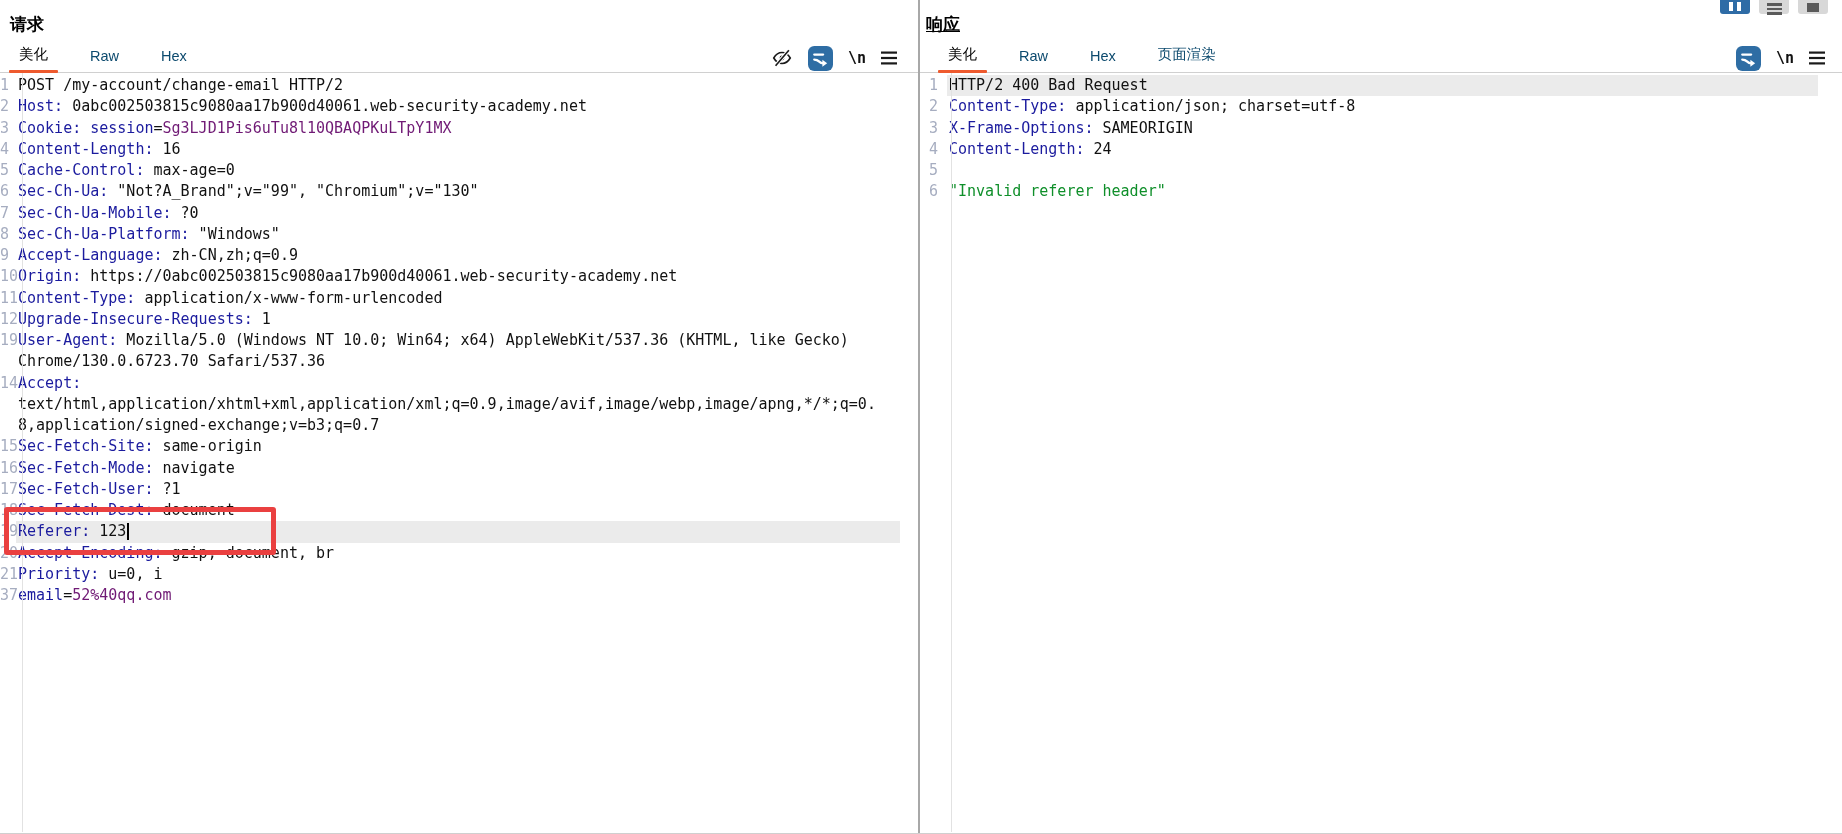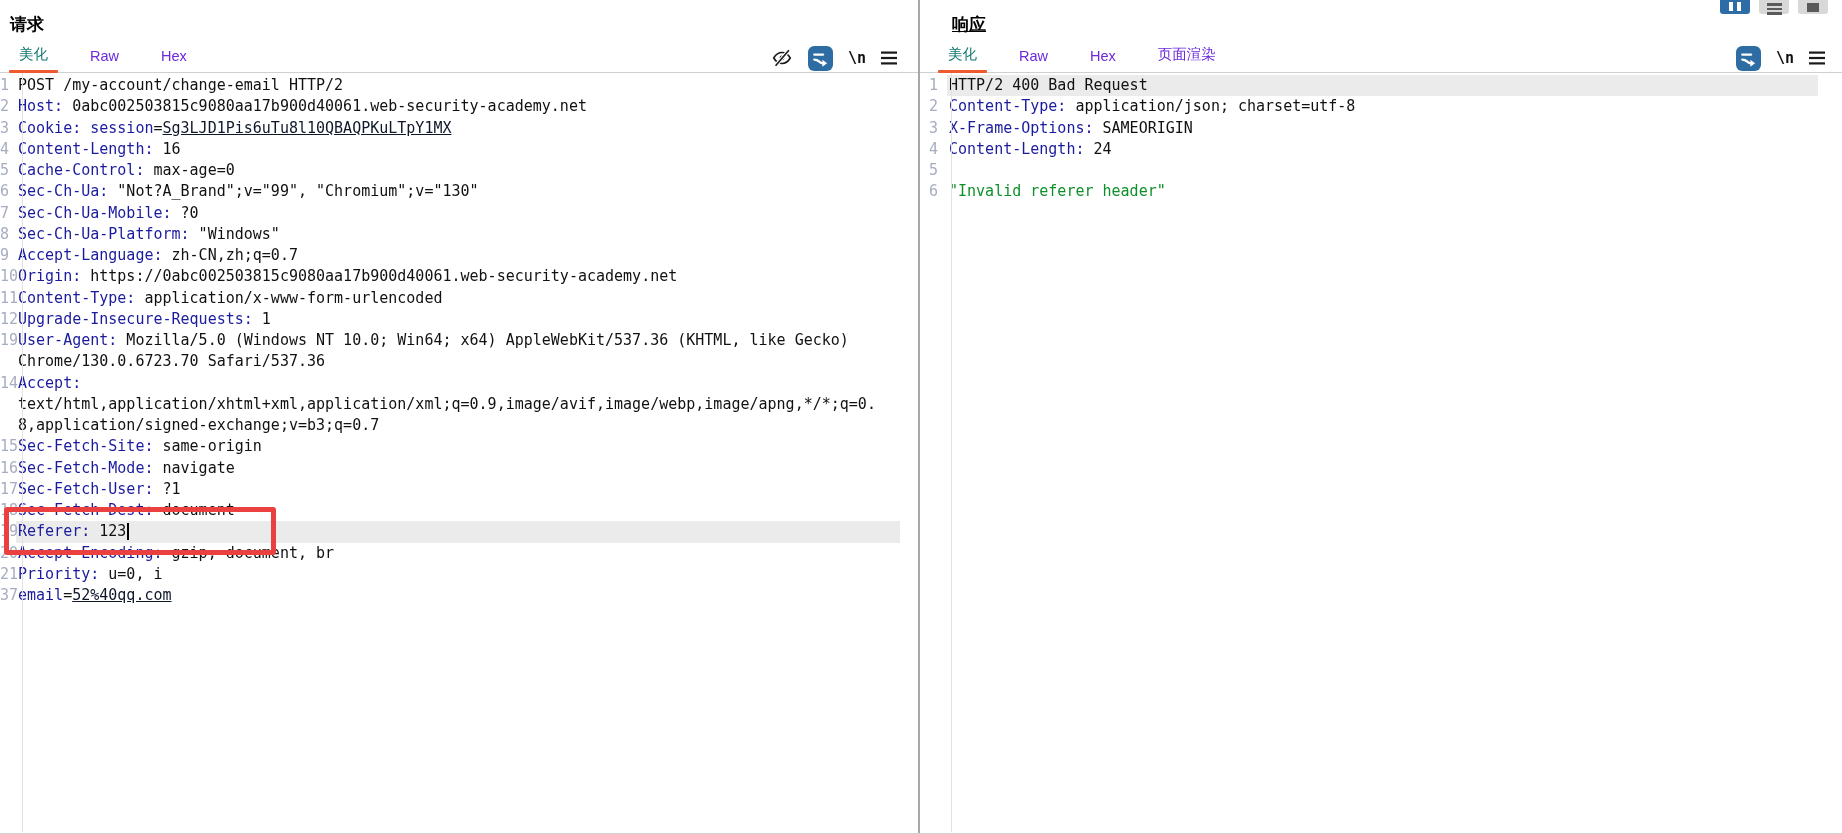--- a/index.html
+++ b/index.html
@@ -22,32 +22,32 @@
   .wbtn .sq { width:12px; height:9px; background:#5a5a5a; margin-top:1px; }
 
   
   .panels { display:flex; width:100%; height:834px; border-bottom:1px solid #cfcfcf; }
   .panel { position:relative; height:100%; background:#fff;border-radius:27px; }
   .panel.left { width:918px; }
   .v-divider { width:2px; background:#a8a8a8; height:100%; }
   .panel.right { flex:1; }
 
   .panel-title { height:42px; padding:13px 0 0 10px; font-size:17px; font-weight:bold; color:#000; }
-  .panel.right .panel-title { padding-left:32px;text-decoration:underline; }
+  .panel.right .panel-title { padding-left:6px;text-decoration:underline; }
 
   .tabbar {
     height:31px; border-bottom:1px solid #d0d0d0; display:flex; align-items:flex-end;
     padding-left:15px; position:relative;
   }
   .panel.right .tabbar { padding-left:24px; }
   .tab {
-    font-size:14.5px; color:#6d28d9; padding:0 4px 8px 4px; margin-right:34px;
+    font-size:14.5px; color:#0c4a6e; padding:0 4px 8px 4px; margin-right:34px;
     position:relative; cursor:default; white-space:nowrap;
   }
-  .tab.active { color:#0f766e; }
+  .tab.active { color:#000000; }
   .tab.active::after {
     content:""; position:absolute; left:-6px; right:-6px; bottom:-1px; height:3.5px;
     background:#ee5a2e; border-radius:1px;
   }
 
   .toolbar-icons { position:absolute; top:45px; display:flex; gap:15px; align-items:center; height:26px; }
   .panel.left  .toolbar-icons { right:20px; }
   .panel.right .toolbar-icons { right:16px; }
   .tool { display:flex; align-items:center; justify-content:center; cursor:default; }
   .nl-label { font-family:"DejaVu Sans Mono", monospace; font-size:15px; font-weight:bold; color:#111; }
@@ -66,21 +66,21 @@
 
   .row { display:flex; white-space:pre; height:21.25px; }
   .row.hl { background:#ebebeb; }
   .row.hl .ln { background:#fff; }
   .ln { color:#a6adc0; text-align:right; flex:0 0 auto; }
   .panel.left  .ln { width:16px; padding-right:9px; }
   .panel.right .ln { width:27px; padding-right:9px; }
   .code { flex:1 1 auto; padding-left:2px; }
 
   .h { color:#1b1b9e; }   
-  .v { color:#0f172a;text-decoration:underline; }   
+  .v { color:#701a75; }   
   .g { color:#0f8f2a; }   
 
   .cursor { display:inline-block; width:2px; height:17px; background:#000; vertical-align:-3.5px; margin-left:1px; }
 
   
   .red-annotation {
     position:absolute; left:4px; top:507px; width:272px; height:48px;
     border:5px solid #ea4040; border-radius:3px; z-index:10; pointer-events:none;
   }
 </style>
@@ -148,21 +148,21 @@
       <div class="gline"></div>
       <div id="req-lines">
           <div class="row"><span class="ln">1</span><span class="code"><span>POST /my-account/change-email HTTP/2</span></span></div>
           <div class="row"><span class="ln">2</span><span class="code"><span class="h">Host:</span><span> 0abc002503815c9080aa17b900d40061.web-security-academy.net</span></span></div>
           <div class="row"><span class="ln">3</span><span class="code"><span class="h">Cookie:</span><span> </span><span class="h">session</span><span>=</span><span class="v">Sg3LJD1Pis6uTu8l10QBAQPKuLTpY1MX</span></span></div>
           <div class="row"><span class="ln">4</span><span class="code"><span class="h">Content-Length:</span><span> 16</span></span></div>
           <div class="row"><span class="ln">5</span><span class="code"><span class="h">Cache-Control:</span><span> max-age=0</span></span></div>
           <div class="row"><span class="ln">6</span><span class="code"><span class="h">Sec-Ch-Ua:</span><span> "Not?A_Brand";v="99", "Chromium";v="130"</span></span></div>
           <div class="row"><span class="ln">7</span><span class="code"><span class="h">Sec-Ch-Ua-Mobile:</span><span> ?0</span></span></div>
           <div class="row"><span class="ln">8</span><span class="code"><span class="h">Sec-Ch-Ua-Platform:</span><span> "Windows"</span></span></div>
-          <div class="row"><span class="ln">9</span><span class="code"><span class="h">Accept-Language:</span><span> zh-CN,zh;q=0.7</span></span></div>
+          <div class="row"><span class="ln">9</span><span class="code"><span class="h">Accept-Language:</span><span> zh-CN,zh;q=0.9</span></span></div>
           <div class="row"><span class="ln">10</span><span class="code"><span class="h">Origin:</span><span> https://0abc002503815c9080aa17b900d40061.web-security-academy.net</span></span></div>
           <div class="row"><span class="ln">11</span><span class="code"><span class="h">Content-Type:</span><span> application/x-www-form-urlencoded</span></span></div>
           <div class="row"><span class="ln">12</span><span class="code"><span class="h">Upgrade-Insecure-Requests:</span><span> 1</span></span></div>
           <div class="row"><span class="ln">19</span><span class="code"><span class="h">User-Agent:</span><span> Mozilla/5.0 (Windows NT 10.0; Win64; x64) AppleWebKit/537.36 (KHTML, like Gecko)</span></span></div>
           <div class="row"><span class="ln"></span><span class="code"><span>Chrome/130.0.6723.70 Safari/537.36</span></span></div>
           <div class="row"><span class="ln">14</span><span class="code"><span class="h">Accept:</span></span></div>
           <div class="row"><span class="ln"></span><span class="code"><span>text/html,application/xhtml+xml,application/xml;q=0.9,image/avif,image/webp,image/apng,*/*;q=0.</span></span></div>
           <div class="row"><span class="ln"></span><span class="code"><span>8,application/signed-exchange;v=b3;q=0.7</span></span></div>
           <div class="row"><span class="ln">15</span><span class="code"><span class="h">Sec-Fetch-Site:</span><span> same-origin</span></span></div>
           <div class="row"><span class="ln">16</span><span class="code"><span class="h">Sec-Fetch-Mode:</span><span> navigate</span></span></div>

